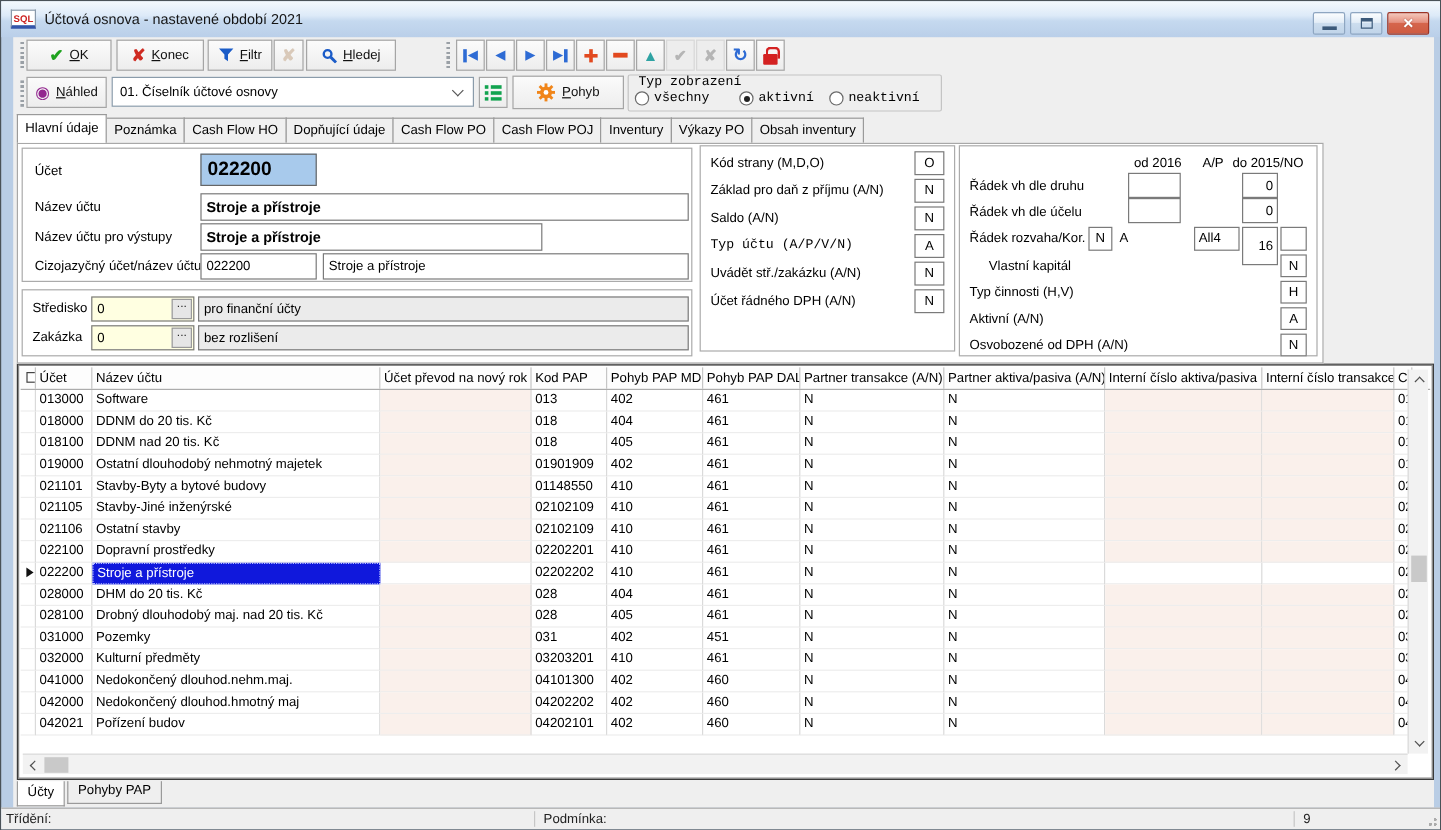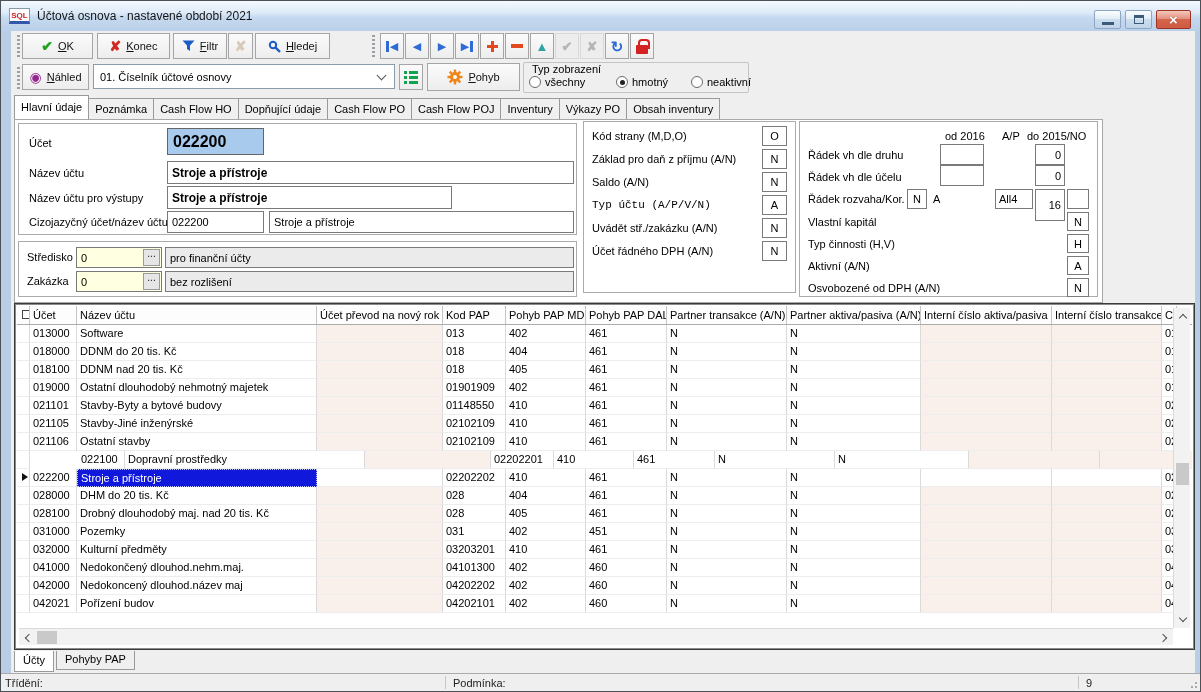--- a/index.html
+++ b/index.html
@@ -55,21 +55,21 @@
   border:2px solid var(--lock-red); border-bottom:none; border-radius:4px 4px 0 0; }
 .ic-ok { color:var(--accent-green); font-size:14px; font-weight:bold; }
 .ic-konec { color:var(--accent-red); font-size:14px; font-weight:bold; }
 .ic-x-beige { color:#D9C9B9; font-size:14px; font-weight:bold; }
 .ic-eye { color:var(--accent-purple); font-size:14px; }
 
 .combo { position:absolute; left:82px; top:3px; width:302px; height:25px; border:1px solid #8A9BAA;
   background:#fff; display:flex; align-items:center; padding-left:6px; }
 .chev-down { width:7px; height:7px; border-right:1.5px solid #555; border-bottom:1.5px solid #555;
   transform:rotate(45deg); position:absolute; right:9px; top:7px; }
-.fieldset { position:absolute; left:512px; top:1px; width:226px; height:31px; border:1px solid #C4C4C4; border-radius:2px; background:#EFEFEF; }
+.fieldset { position:absolute; left:512px; top:1px; width:262px; height:31px; border:1px solid #C4C4C4; border-radius:2px; background:#EFEFEF;font-family:Liberation Mono, monospace; }
 .fieldset .legend { position:absolute; left:8px; top:0px; font-size:11px; }
 .radio-row { position:absolute; left:0; top:13px; width:100%; height:16px; }
 .radio { position:absolute; width:12px; height:12px; border:1px solid #6A6A6A; border-radius:50%; background:#fff; }
 .radio.sel::after { content:''; position:absolute; left:2.5px; top:2.5px; width:5px; height:5px; border-radius:50%; background:#222; }
 .radio-lbl { position:absolute; top:0px; font-size:11px; }
 
 
 .tabstrip { position:absolute; left:3px; top:64px; height:24px; display:flex; align-items:flex-end; }
 .tab { border:1px solid #9A9A9A; border-bottom:none; background:#F0F0F0; padding:0 6px;
   height:21px; line-height:20px; font-size:11px; margin-right:-1px; }
@@ -263,21 +263,21 @@
         <circle cx="8" cy="8" r="2" fill="#fff"></circle>
       </svg>
       <span class="lbl">Pohyb</span>
     </div>
     <div class="fieldset">
       <span class="legend">Typ zobrazení</span>
       <div class="radio-row" id="radio-row">
           <div class="radio" style="left: 5px;"></div>
           <span class="radio-lbl" style="left: 21px;">všechny</span>
           <div class="radio sel" style="left: 92px;"></div>
-          <span class="radio-lbl" style="left: 108px;">hmotný</span>
+          <span class="radio-lbl" style="left: 108px;">aktivní</span>
           <div class="radio" style="left: 167px;"></div>
           <span class="radio-lbl" style="left: 183px;">neaktivní</span>
         </div>
     </div>
   </div>
 
   <div class="tabstrip" id="tabstrip">
       <div class="tab active">Hlavní údaje</div>
       <div class="tab">Poznámka</div>
       <div class="tab">Cash Flow HO</div>
@@ -347,21 +347,21 @@
       <div class="vbox right" style="left:235px;top:43px;width:30px;height:21px">0</div>
 
       <div class="flabel" style="left:8px;top:71px">Řádek rozvaha/Kor.</div>
       <div class="vbox" style="left:107px;top:67px;width:20px;height:20px">N</div>
       <div class="flabel" style="left:133px;top:71px">A</div>
       <div class="vbox left" style="left:195px;top:67px;width:38px;height:20px">All4</div>
       <div class="vbox right" style="left:235px;top:67px;width:30px;height:32px">16</div>
       <div class="vbox" style="left:267px;top:67px;width:22px;height:20px"></div>
 
       <div id="flags-host">
-          <div class="flabel" style="left: 8px; top: 94px;">Vlastní kapitál</div>
+          <div class="flabel" style="left: 24px; top: 94px;">Vlastní kapitál</div>
           <div class="vbox" style="left: 267px; top: 90px; width: 22px; height: 19px;">N</div>
           <div class="flabel" style="left: 8px; top: 116px;">Typ činnosti (H,V)</div>
           <div class="vbox" style="left: 267px; top: 112px; width: 22px; height: 19px;">H</div>
           <div class="flabel" style="left: 8px; top: 138px;">Aktivní (A/N)</div>
           <div class="vbox" style="left: 267px; top: 134px; width: 22px; height: 19px;">A</div>
           <div class="flabel" style="left: 8px; top: 160px;">Osvobozené od DPH (A/N)</div>
           <div class="vbox" style="left: 267px; top: 156px; width: 22px; height: 19px;">N</div>
         </div>
     </div>
   </div>
@@ -478,21 +478,21 @@
             <div class="gcell" style="width: 80px; flex-basis: 80px;">410</div>
             <div class="gcell" style="width: 81px; flex-basis: 81px;">461</div>
             <div class="gcell" style="width: 120px; flex-basis: 120px;">N</div>
             <div class="gcell" style="width: 134px; flex-basis: 134px;">N</div>
             <div class="gcell pink" style="width: 131px; flex-basis: 131px;"></div>
             <div class="gcell pink" style="width: 110px; flex-basis: 110px;"></div>
             <div class="gcell" style="width: 15px; flex-basis: 15px;">02</div>
           </div>
           <div class="grow">
             <div class="gcell" style="width: 13px; flex-basis: 13px;"></div>
-            <div class="gcell" style="width: 47px; flex-basis: 47px; margin-left: 48px;">022100</div>
+            <div class="gcell" style="width: 47px; flex-basis: 47px;">022100</div>
             <div class="gcell" style="width: 240px; flex-basis: 240px;">Dopravní prostředky</div>
             <div class="gcell pink" style="width: 126px; flex-basis: 126px;"></div>
             <div class="gcell" style="width: 63px; flex-basis: 63px;">02202201</div>
             <div class="gcell" style="width: 80px; flex-basis: 80px;">410</div>
             <div class="gcell" style="width: 81px; flex-basis: 81px;">461</div>
             <div class="gcell" style="width: 120px; flex-basis: 120px;">N</div>
             <div class="gcell" style="width: 134px; flex-basis: 134px;">N</div>
             <div class="gcell pink" style="width: 131px; flex-basis: 131px;"></div>
             <div class="gcell pink" style="width: 110px; flex-basis: 110px;"></div>
             <div class="gcell" style="width: 15px; flex-basis: 15px;">02</div>
@@ -579,21 +579,21 @@
             <div class="gcell" style="width: 81px; flex-basis: 81px;">460</div>
             <div class="gcell" style="width: 120px; flex-basis: 120px;">N</div>
             <div class="gcell" style="width: 134px; flex-basis: 134px;">N</div>
             <div class="gcell pink" style="width: 131px; flex-basis: 131px;"></div>
             <div class="gcell pink" style="width: 110px; flex-basis: 110px;"></div>
             <div class="gcell" style="width: 15px; flex-basis: 15px;">04</div>
           </div>
           <div class="grow">
             <div class="gcell" style="width: 13px; flex-basis: 13px;"></div>
             <div class="gcell" style="width: 47px; flex-basis: 47px;">042000</div>
-            <div class="gcell" style="width: 240px; flex-basis: 240px;">Nedokoncený dlouhod.název maj</div>
+            <div class="gcell" style="width: 240px; flex-basis: 240px;">Nedokončený dlouhod.hmotný maj</div>
             <div class="gcell pink" style="width: 126px; flex-basis: 126px;"></div>
             <div class="gcell" style="width: 63px; flex-basis: 63px;">04202202</div>
             <div class="gcell" style="width: 80px; flex-basis: 80px;">402</div>
             <div class="gcell" style="width: 81px; flex-basis: 81px;">460</div>
             <div class="gcell" style="width: 120px; flex-basis: 120px;">N</div>
             <div class="gcell" style="width: 134px; flex-basis: 134px;">N</div>
             <div class="gcell pink" style="width: 131px; flex-basis: 131px;"></div>
             <div class="gcell pink" style="width: 110px; flex-basis: 110px;"></div>
             <div class="gcell" style="width: 15px; flex-basis: 15px;">04</div>
           </div>

